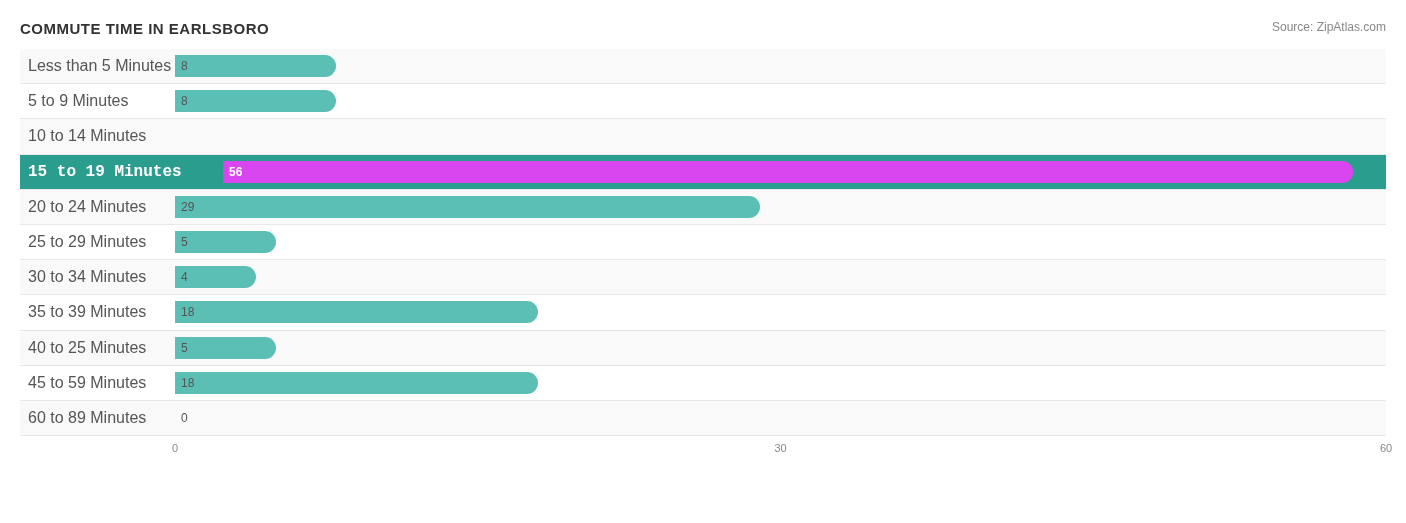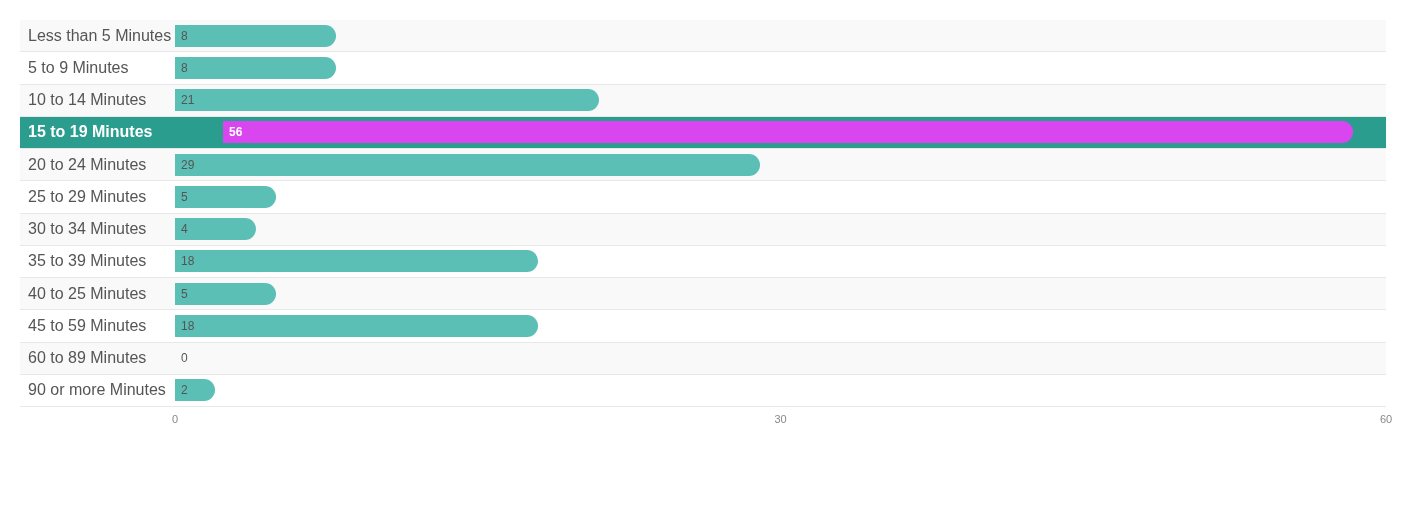--- a/index.html
+++ b/index.html
@@ -59,20 +59,21 @@
       width: 155px;
       min-width: 155px;
       font-size: 16px;
       color: #555;
       padding-left: 8px;
       white-space: nowrap;
     }
     .bar-row.highlighted .bar-label {
       color: #fff;
       font-weight: bold;
+      font-family: Liberation Mono, monospace;
     }
     .bar-area {
       flex: 1;
       height: 100%;
       position: relative;
       display: flex;
       align-items: center;
     }
     .bar-fill {
       height: 22px;
@@ -98,45 +99,44 @@
     }
     .x-tick {
       font-size: 11px;
       color: #888;
     }
   </style>
 </head>
 <body>
 
 <div class="chart-container">
+  <div class="chart-header">
+    <div class="chart-title">COMMUTE TIME IN EARLSBORO</div>
+    <div class="chart-source">Source: ZipAtlas.com</div>
+  </div>
   <div class="chart-body" id="chart-body">
 
   <div class="bar-row">
         <div class="bar-label">Less than 5 Minutes</div>
         <div class="bar-area">
           <div class="bar-fill" style="width: 161.467px;">
             <span class="bar-value">8</span>
           </div>
         </div>
       </div>
       <div class="bar-row">
         <div class="bar-label">5 to 9 Minutes</div>
         <div class="bar-area">
           <div class="bar-fill" style="width: 161.467px;">
             <span class="bar-value">8</span>
           </div>
         </div>
       </div>
       <div class="bar-row">
         <div class="bar-label">10 to 14 Minutes</div>
-        <div class="bar-area">
-          <div class="bar-fill" style="width: 423.85px;">
-            <span class="bar-value">21</span>
-          </div>
-        </div>
       </div>
       <div class="bar-row highlighted">
         <div class="bar-label">15 to 19 Minutes</div>
         <div class="bar-area">
           <div class="bar-fill" style="width: 1130.27px;">
             <span class="bar-value">56</span>
           </div>
         </div>
       </div>
       <div class="bar-row">
@@ -185,28 +185,20 @@
           <div class="bar-fill" style="width: 363.3px;">
             <span class="bar-value">18</span>
           </div>
         </div>
       </div>
       <div class="bar-row">
         <div class="bar-label">60 to 89 Minutes</div>
         <div class="bar-area">
           <div class="bar-fill" style="width: 0px;">
             <span class="bar-value">0</span>
-          </div>
-        </div>
-      </div>
-      <div class="bar-row">
-        <div class="bar-label">90 or more Minutes</div>
-        <div class="bar-area">
-          <div class="bar-fill" style="width: 40.3667px;">
-            <span class="bar-value">2</span>
           </div>
         </div>
       </div>
       <div style="display: flex; margin-left: 155px; margin-top: 6px; position: relative; width: 1211px;">
         <span class="x-tick" style="position: absolute; left: 0px; transform: translateX(-50%);">0</span>
         <span class="x-tick" style="position: absolute; left: 605.5px; transform: translateX(-50%);">30</span>
         <span class="x-tick" style="position: absolute; left: 1211px; transform: translateX(-50%);">60</span>
       </div>
     </div>
 </div>

